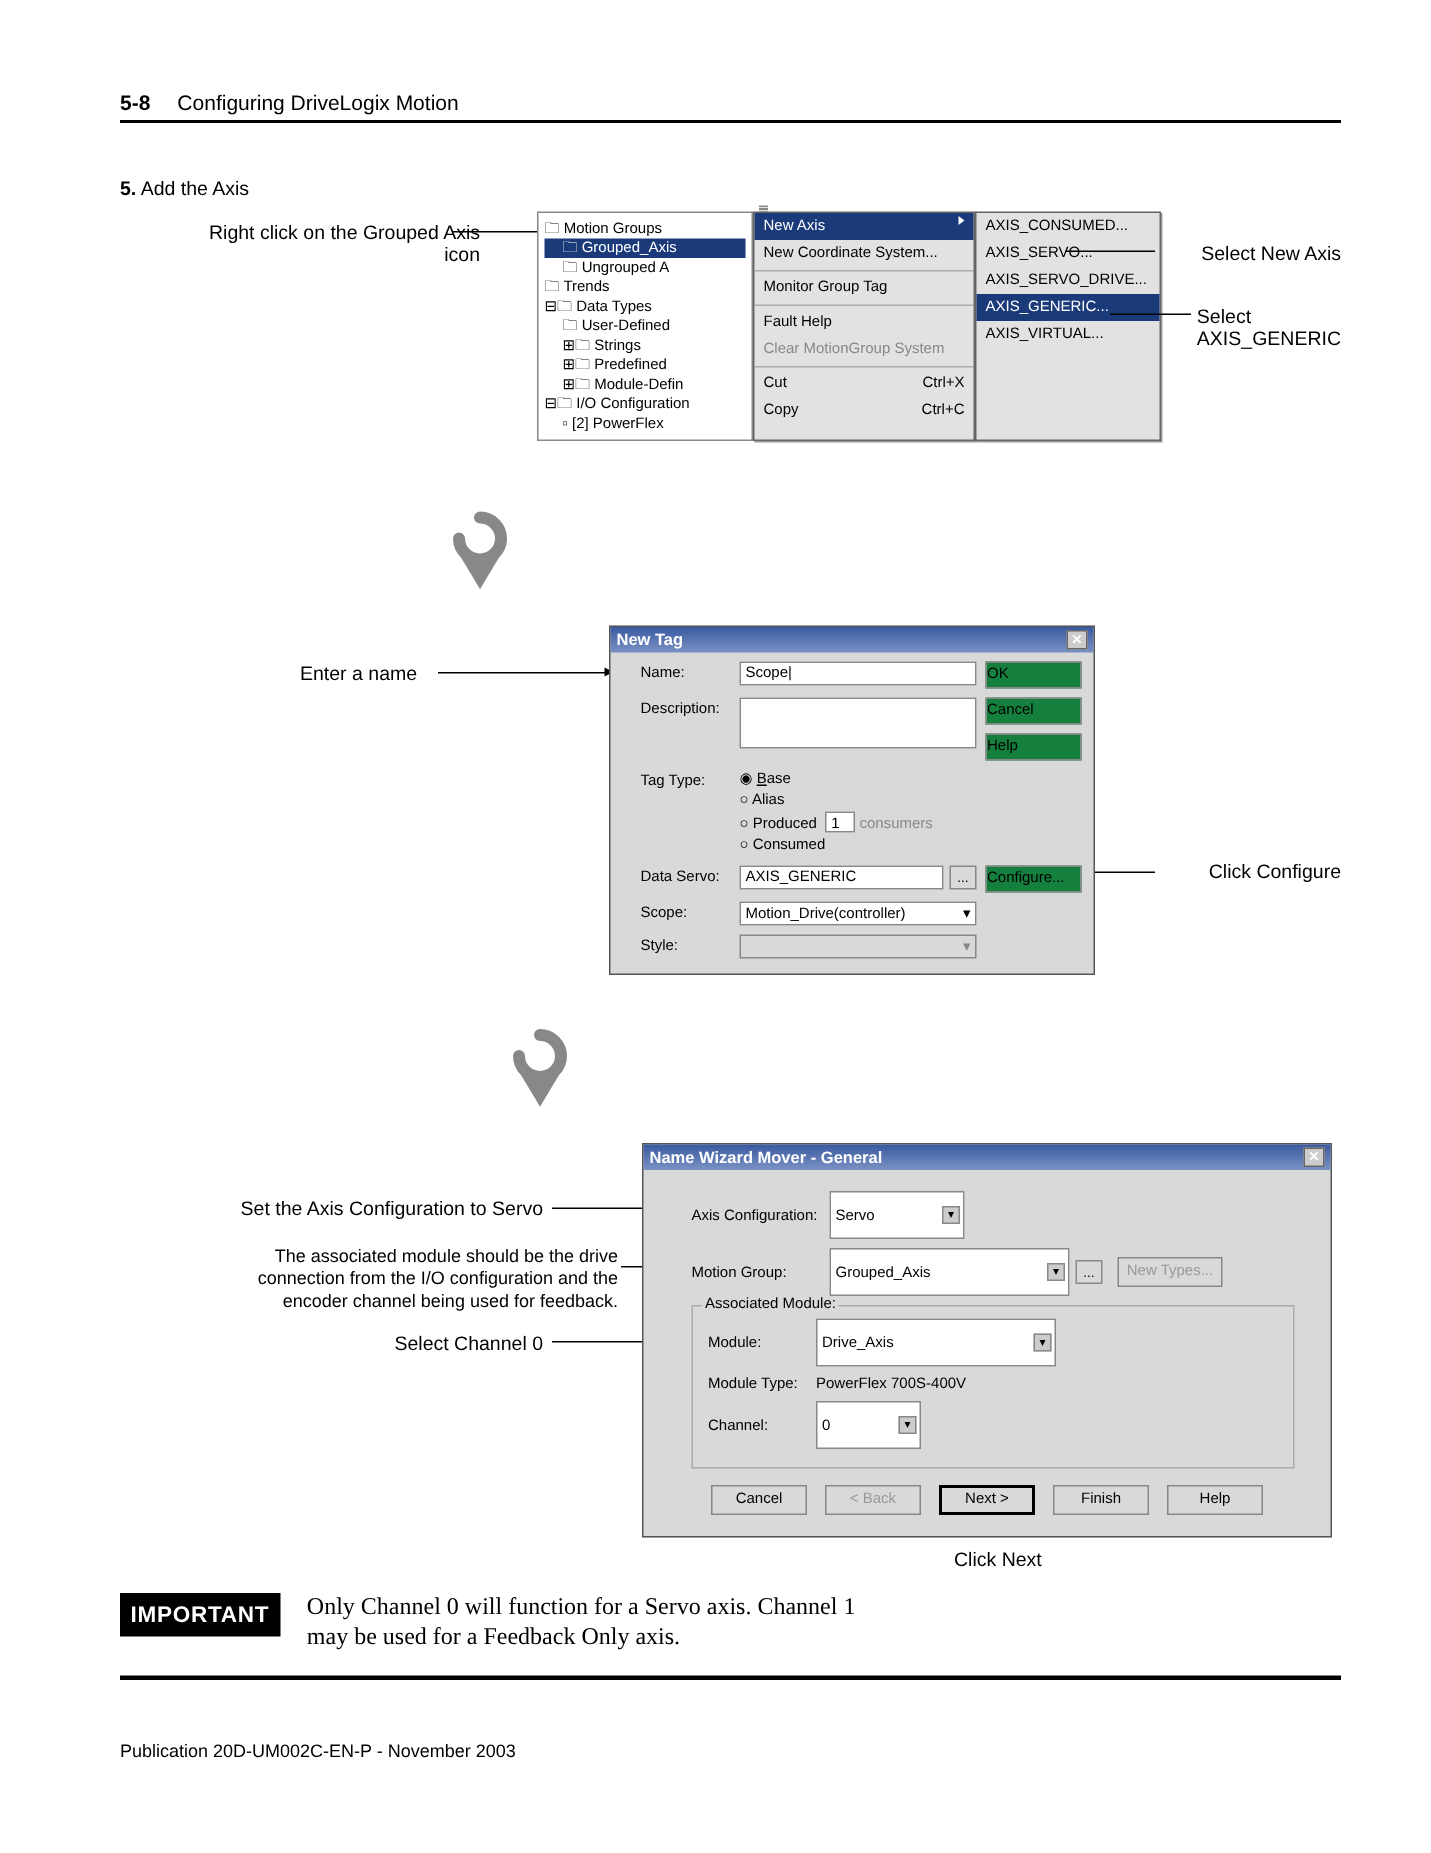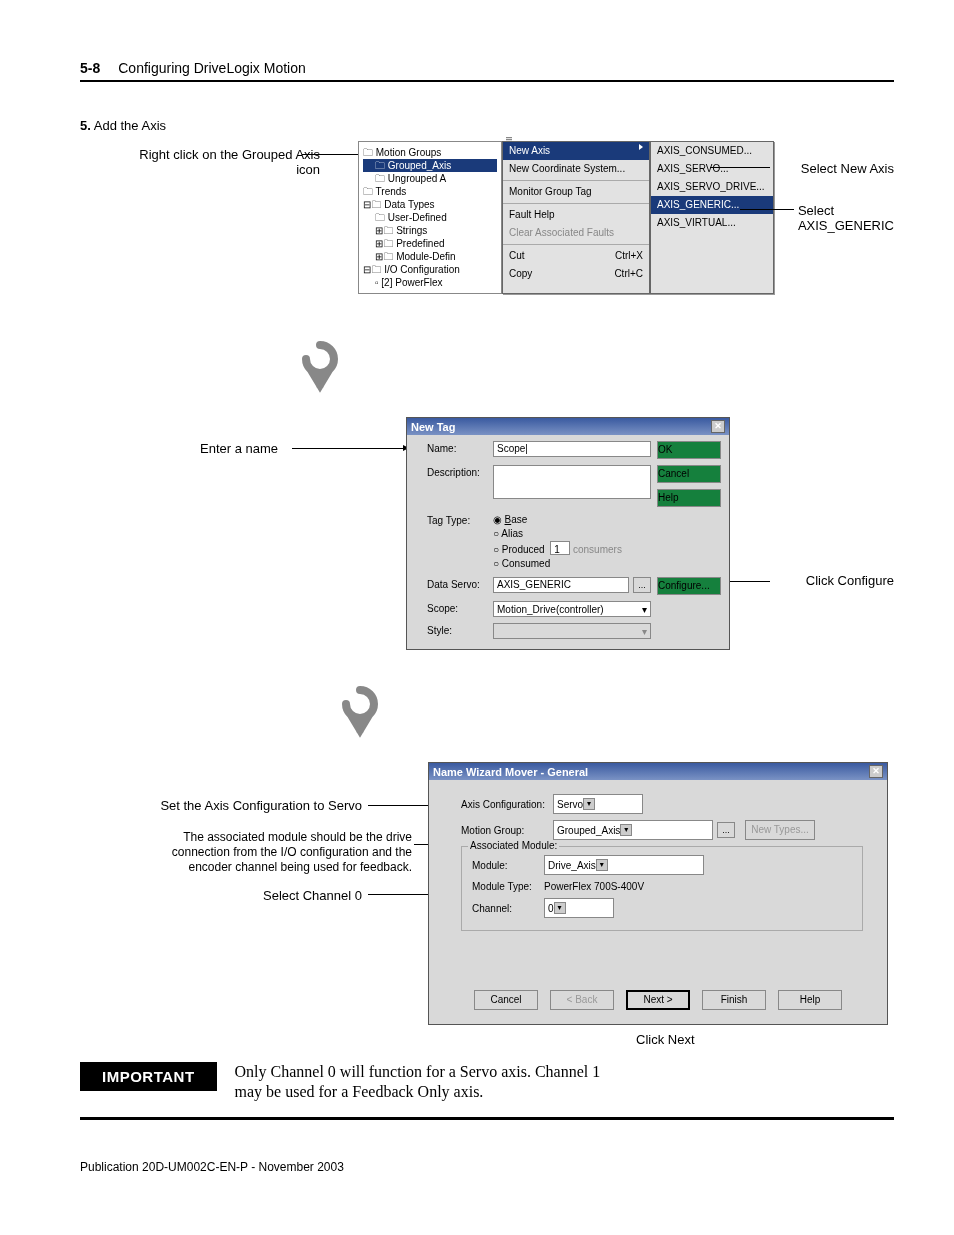--- a/index.html
+++ b/index.html
@@ -102,40 +102,40 @@
 
   
   .fig3 { position:relative; height:280px; margin-bottom:20px;}
   .dlg3 {
     position:absolute; left:348px; top:0; width:460px; border:1px solid #555;
     background:#d9d9d9; font-size:10px; color:#000;
   }
   .dlg3-body { padding:14px 24px 8px 32px; height:200px;}
   .row3 { display:flex; align-items:center; margin-bottom:6px;}
   .row3 .lab { width:92px; font-size:10px;}
-  .drop { background:#fff; border:1px solid #888; height:20px; display:flex; align-items:center; padding:0 2px 0 3px; font-size:10px;}
+  .drop { background:#fff; border:1px solid #888; height:32px; display:flex; align-items:center; justify-content:space-between; padding:0 2px 0 3px; font-size:10px;}
   .drop .ar { width:12px; height:12px; background:#ccc; border:1px solid #888; text-align:center; line-height:10px; font-size:8px;}
   .fieldset3 { border:1px solid #aaa; padding:8px 10px 6px 10px; position:relative; margin-top:6px;}
   .fieldset3 .leg { position:absolute; top:-7px; left:6px; background:#d9d9d9; padding:0 2px; font-size:10px;}
   .dlg3-foot { display:flex; gap:12px; justify-content:center; padding:10px 0 14px 0;}
   .wbtn { width:64px; height:20px; background:#d9d9d9; border:1px solid #888; font-size:10px; line-height:18px; text-align:center;}
   .wbtn.dis { color:#999;}
   .wbtn.def { border:2px solid #000; line-height:16px;}
   .ann3a { position:absolute; left:12px; top:36px; width:270px; text-align:right; font-size:13px;}
   .line3a { position:absolute; left:288px; top:43px; width:120px; height:1px; background:#000;}
   .ann3b { position:absolute; left:12px; top:68px; width:320px; text-align:right; font-size:12px; line-height:15px;}
   .line3b { position:absolute; left:334px; top:82px; width:76px; height:1px; background:#000;}
   .ann3c { position:absolute; left:12px; top:126px; width:270px; text-align:right; font-size:13px;}
   .line3c { position:absolute; left:288px; top:132px; width:126px; height:1px; background:#000;}
   .line3c::after{content:'';position:absolute;right:-1px;top:-3px;border-left:6px solid #000;border-top:3px solid transparent;border-bottom:3px solid transparent;}
   .ann3d { position:absolute; left:556px; top:270px; font-size:13px;}
 
   
   .important-row { display:flex; align-items:flex-start; gap:18px; border-bottom:3px solid #000; padding-bottom:15px; margin-bottom:40px;}
-  .important-tag { background:#000; color:#fff; font-weight:bold; padding:6px 22px; font-size:15px; letter-spacing:0.5px;}
+  .important-tag { background:#000; color:#fff; font-weight:bold; padding:6px 7px; font-size:15px; letter-spacing:0.5px;}
   .important-text { font-family:Liberation Serif, serif; font-size:16px; line-height:20px; max-width:380px;}
 
   .pub { font-size:12px; }
 
   .tri { display:inline-block; width:0; height:0; border-top:3px solid transparent; border-bottom:3px solid transparent; border-left:4px solid currentColor; margin-left:4px;}
 </style>
 </head>
 <body>
 
 <div class="page">
@@ -173,21 +173,21 @@
       <div class="ctxmenu">
         <div class="sel">
             <span>New Axis</span>
             <span class="tri"></span>
           </div>
         <div>New Coordinate System...</div>
         <hr>
         <div>Monitor Group Tag</div>
         <hr>
         <div>Fault Help</div>
-        <div class="dis">Clear Associated Faults</div>
+        <div class="dis">Clear MotionGroup System</div>
         <hr>
         <div style="display:flex;justify-content:space-between;">
             <span>Cut</span>
             <span>Ctrl+X</span>
           </div>
         <div style="display:flex;justify-content:space-between;">
             <span>Copy</span>
             <span>Ctrl+C</span>
           </div>
       </div>

